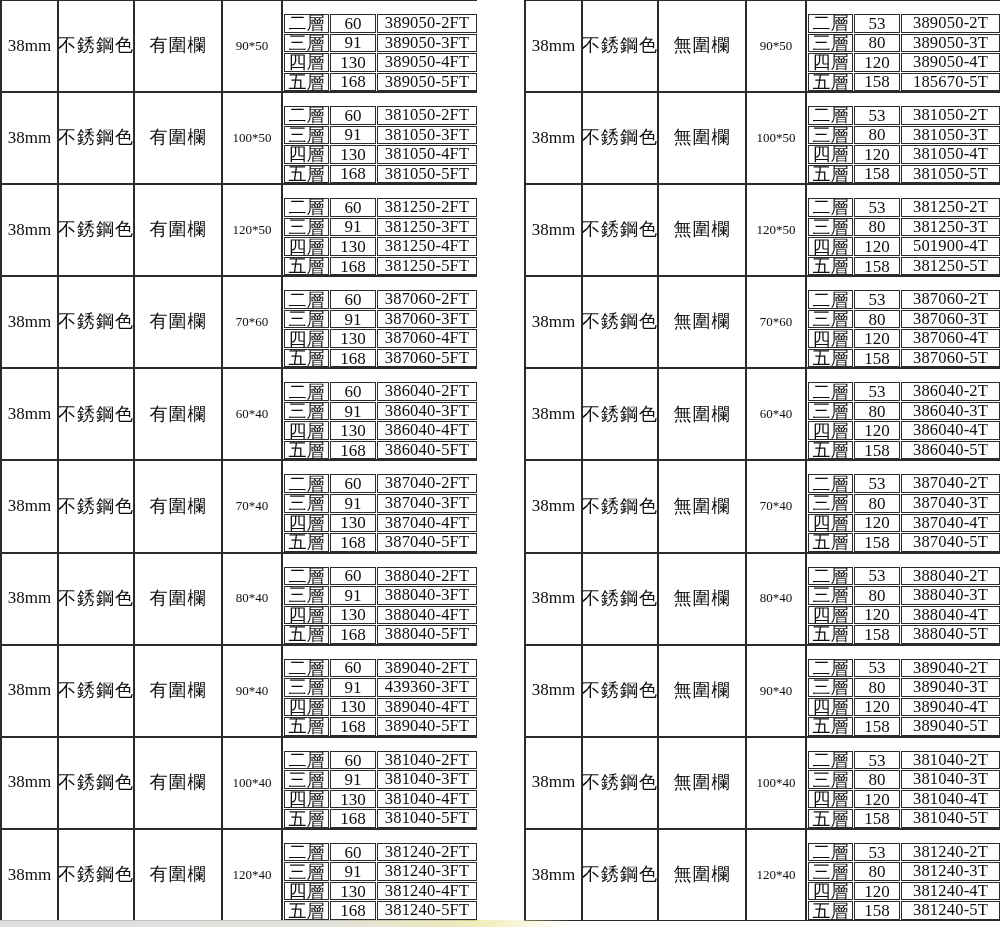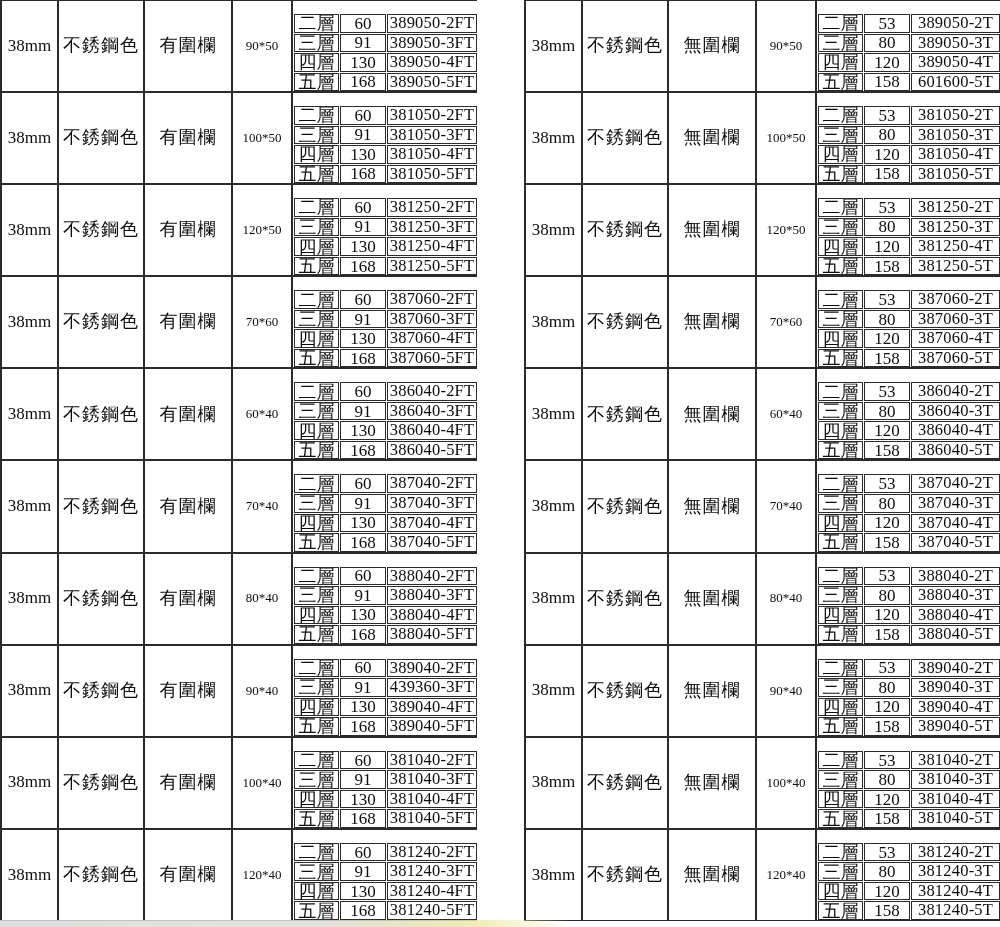--- a/index.html
+++ b/index.html
@@ -31,21 +31,21 @@
   .group { flex: 1 1 0; display: flex; min-height: 0; }
   .group + .group { border-top: 2px solid var(--border); }
 
   .gcell {
     display: flex; align-items: center; justify-content: center;
     border-right: 2px solid var(--border);
     text-align: center; line-height: 1.1;
     white-space: nowrap; overflow: hidden;
   }
   .c1 { width: 57px; font-size: 17px; }
-  .c2 { width: 86px; font-size: 18px; letter-spacing: 1px; }
+  .c2 { width: 76px; font-size: 18px; letter-spacing: 1px; }
   .c3 { width: 88px; font-size: 18px; letter-spacing: 1px; }
   .c4 { width: 60px; font-size: 13px; }
 
   .subgrid {
     flex: 1 1 auto; min-width: 0;
     display: grid;
     grid-template-columns: 45px 46px 1fr;
     grid-auto-rows: 1fr;
     column-gap: 1px; row-gap: 1px;
     padding-left: 1px;
@@ -296,21 +296,21 @@
           <div class="scell s-qty">53</div>
           <div class="scell s-code">389050-2T</div>
           <div class="scell s-layer">三層</div>
           <div class="scell s-qty">80</div>
           <div class="scell s-code">389050-3T</div>
           <div class="scell s-layer">四層</div>
           <div class="scell s-qty">120</div>
           <div class="scell s-code">389050-4T</div>
           <div class="scell s-layer">五層</div>
           <div class="scell s-qty">158</div>
-          <div class="scell s-code">601600-5T</div>
+          <div class="scell s-code">185670-5T</div>
         </div>
   </div>
 
   <div class="group">
     <div class="gcell c1">38mm</div>
     <div class="gcell c2">不銹鋼色</div>
     <div class="gcell c3">無圍欄</div>
     <div class="gcell c4">100*50</div>
     <div class="subgrid">
           <div class="scell s-layer">二層</div>
@@ -335,21 +335,21 @@
     <div class="gcell c4">120*50</div>
     <div class="subgrid">
           <div class="scell s-layer">二層</div>
           <div class="scell s-qty">53</div>
           <div class="scell s-code">381250-2T</div>
           <div class="scell s-layer">三層</div>
           <div class="scell s-qty">80</div>
           <div class="scell s-code">381250-3T</div>
           <div class="scell s-layer">四層</div>
           <div class="scell s-qty">120</div>
-          <div class="scell s-code">381250-4T</div>
+          <div class="scell s-code">501900-4T</div>
           <div class="scell s-layer">五層</div>
           <div class="scell s-qty">158</div>
           <div class="scell s-code">381250-5T</div>
         </div>
   </div>
 
   <div class="group">
     <div class="gcell c1">38mm</div>
     <div class="gcell c2">不銹鋼色</div>
     <div class="gcell c3">無圍欄</div>

